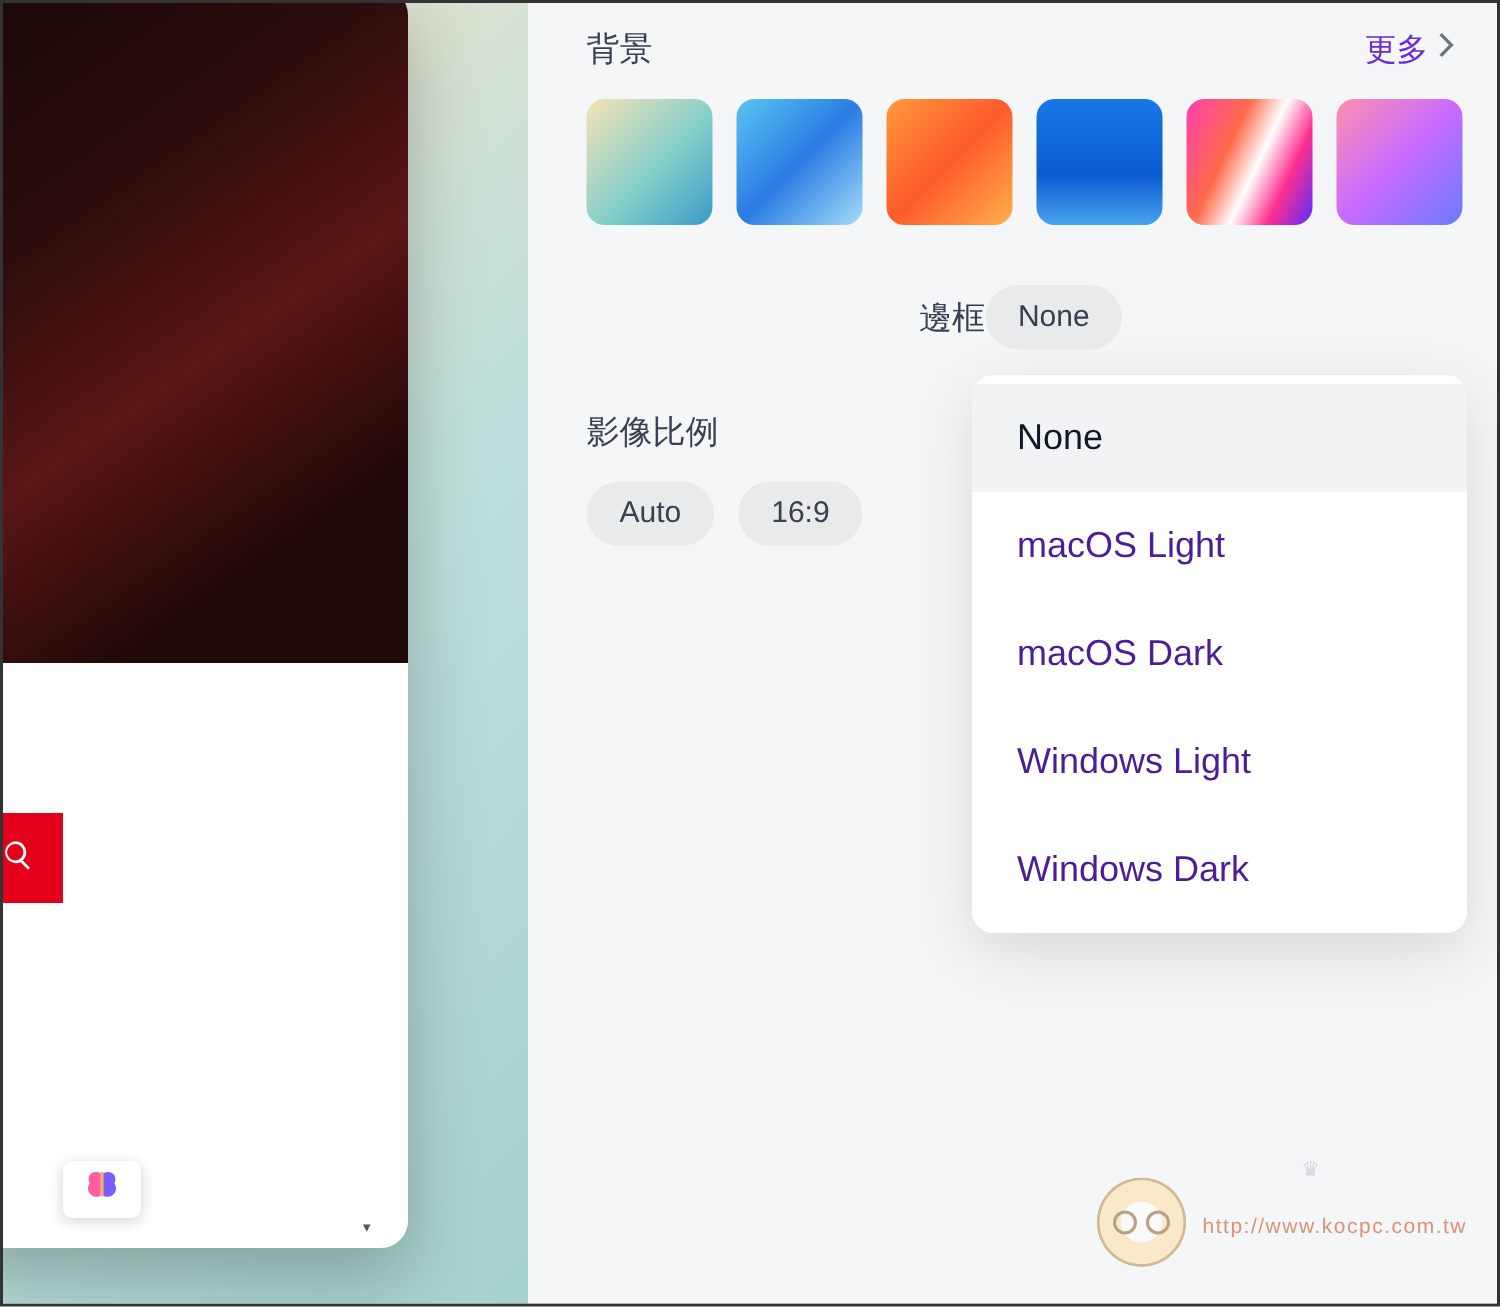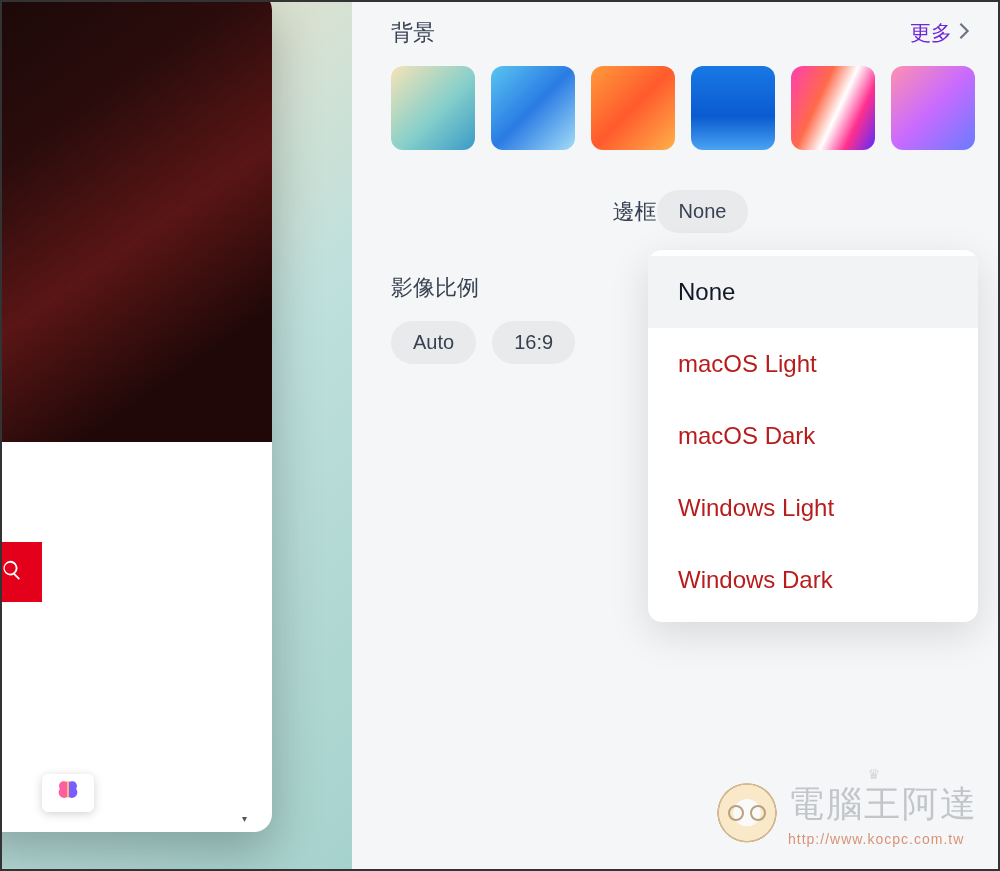--- a/index.html
+++ b/index.html
@@ -164,21 +164,21 @@
     width: 330px;
     background: #fff;
     border-radius: 14px;
     box-shadow: 0 12px 40px rgba(0,0,0,0.12);
     padding: 6px 0;
     overflow: hidden;
   }
   .dropdown-item {
     padding: 22px 30px;
     font-size: 24px;
-    color: #b91c1c;
+    color: #4c1d95;
     cursor: pointer;
   }
   .dropdown-item.selected {
     background: #f2f3f5;
     color: #111827;
   }
 
   
   .wm-logo {
     position: absolute;
@@ -299,20 +299,19 @@
       <div class="dropdown-item selected">None</div>
       <div class="dropdown-item">macOS Light</div>
       <div class="dropdown-item">macOS Dark</div>
       <div class="dropdown-item">Windows Light</div>
       <div class="dropdown-item">Windows Dark</div>
     </div>
 
     <div class="wm-logo">
       <div class="wm-face"></div>
       <div class="wm-text">
-        <span class="cn">電腦王阿達</span>
         <span class="wm-crown">♛</span>
         <span class="url">http://www.kocpc.com.tw</span>
       </div>
     </div>
 
   </div>
 </div>
 
 </body></html>

